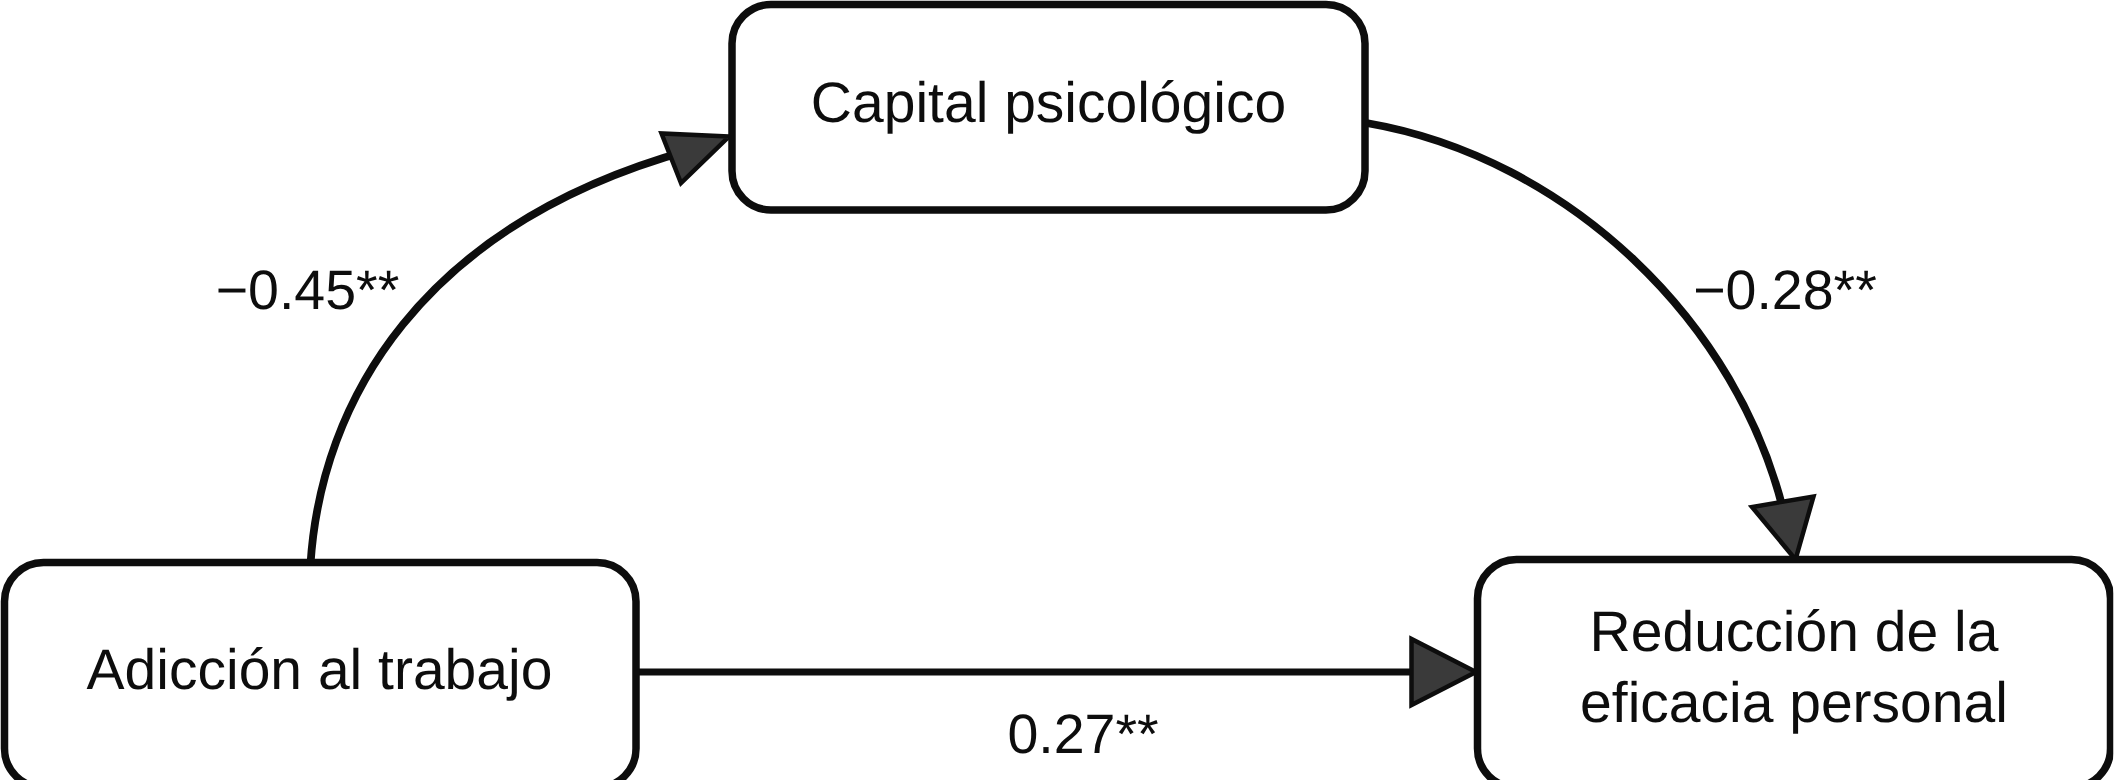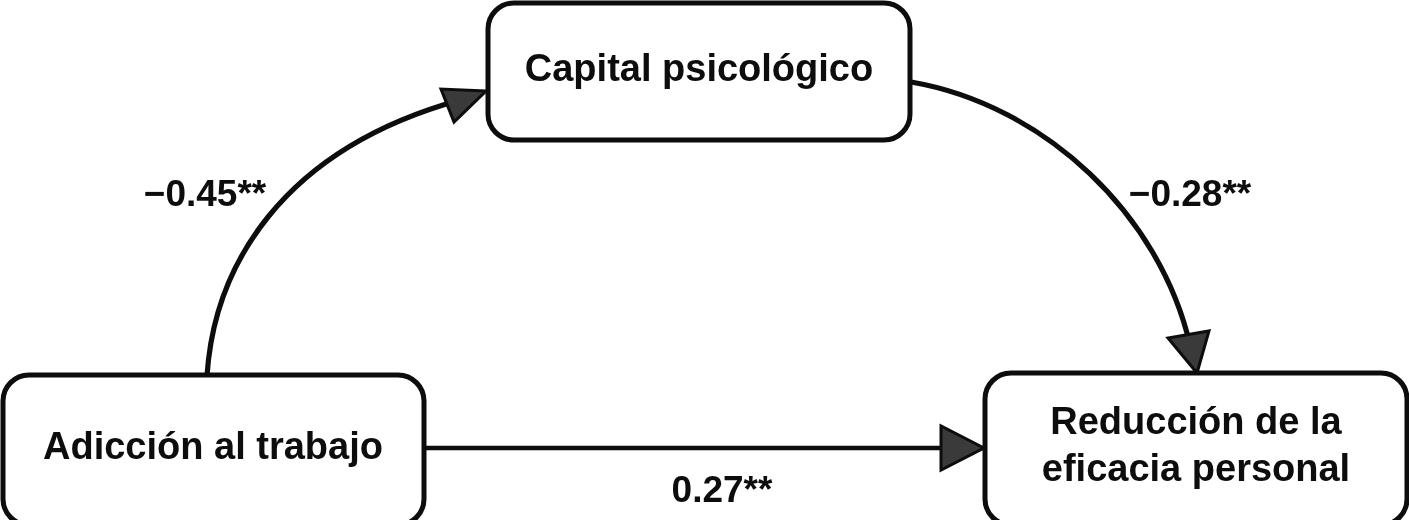--- a/index.html
+++ b/index.html
@@ -9,21 +9,20 @@
   }
   body {
     font-family: "Liberation Sans", sans-serif;
   }
   #canvas {
     position: relative;
     width: 1409px;
     height: 520px;
     background: #ffffff;
     overflow: hidden;
-    font-weight: bold;
   }
   #diagram-svg {
     position: absolute;
     top: 0;
     left: 0;
     width: 1409px;
     height: 520px;
     display: block;
   }
   .node-box {

